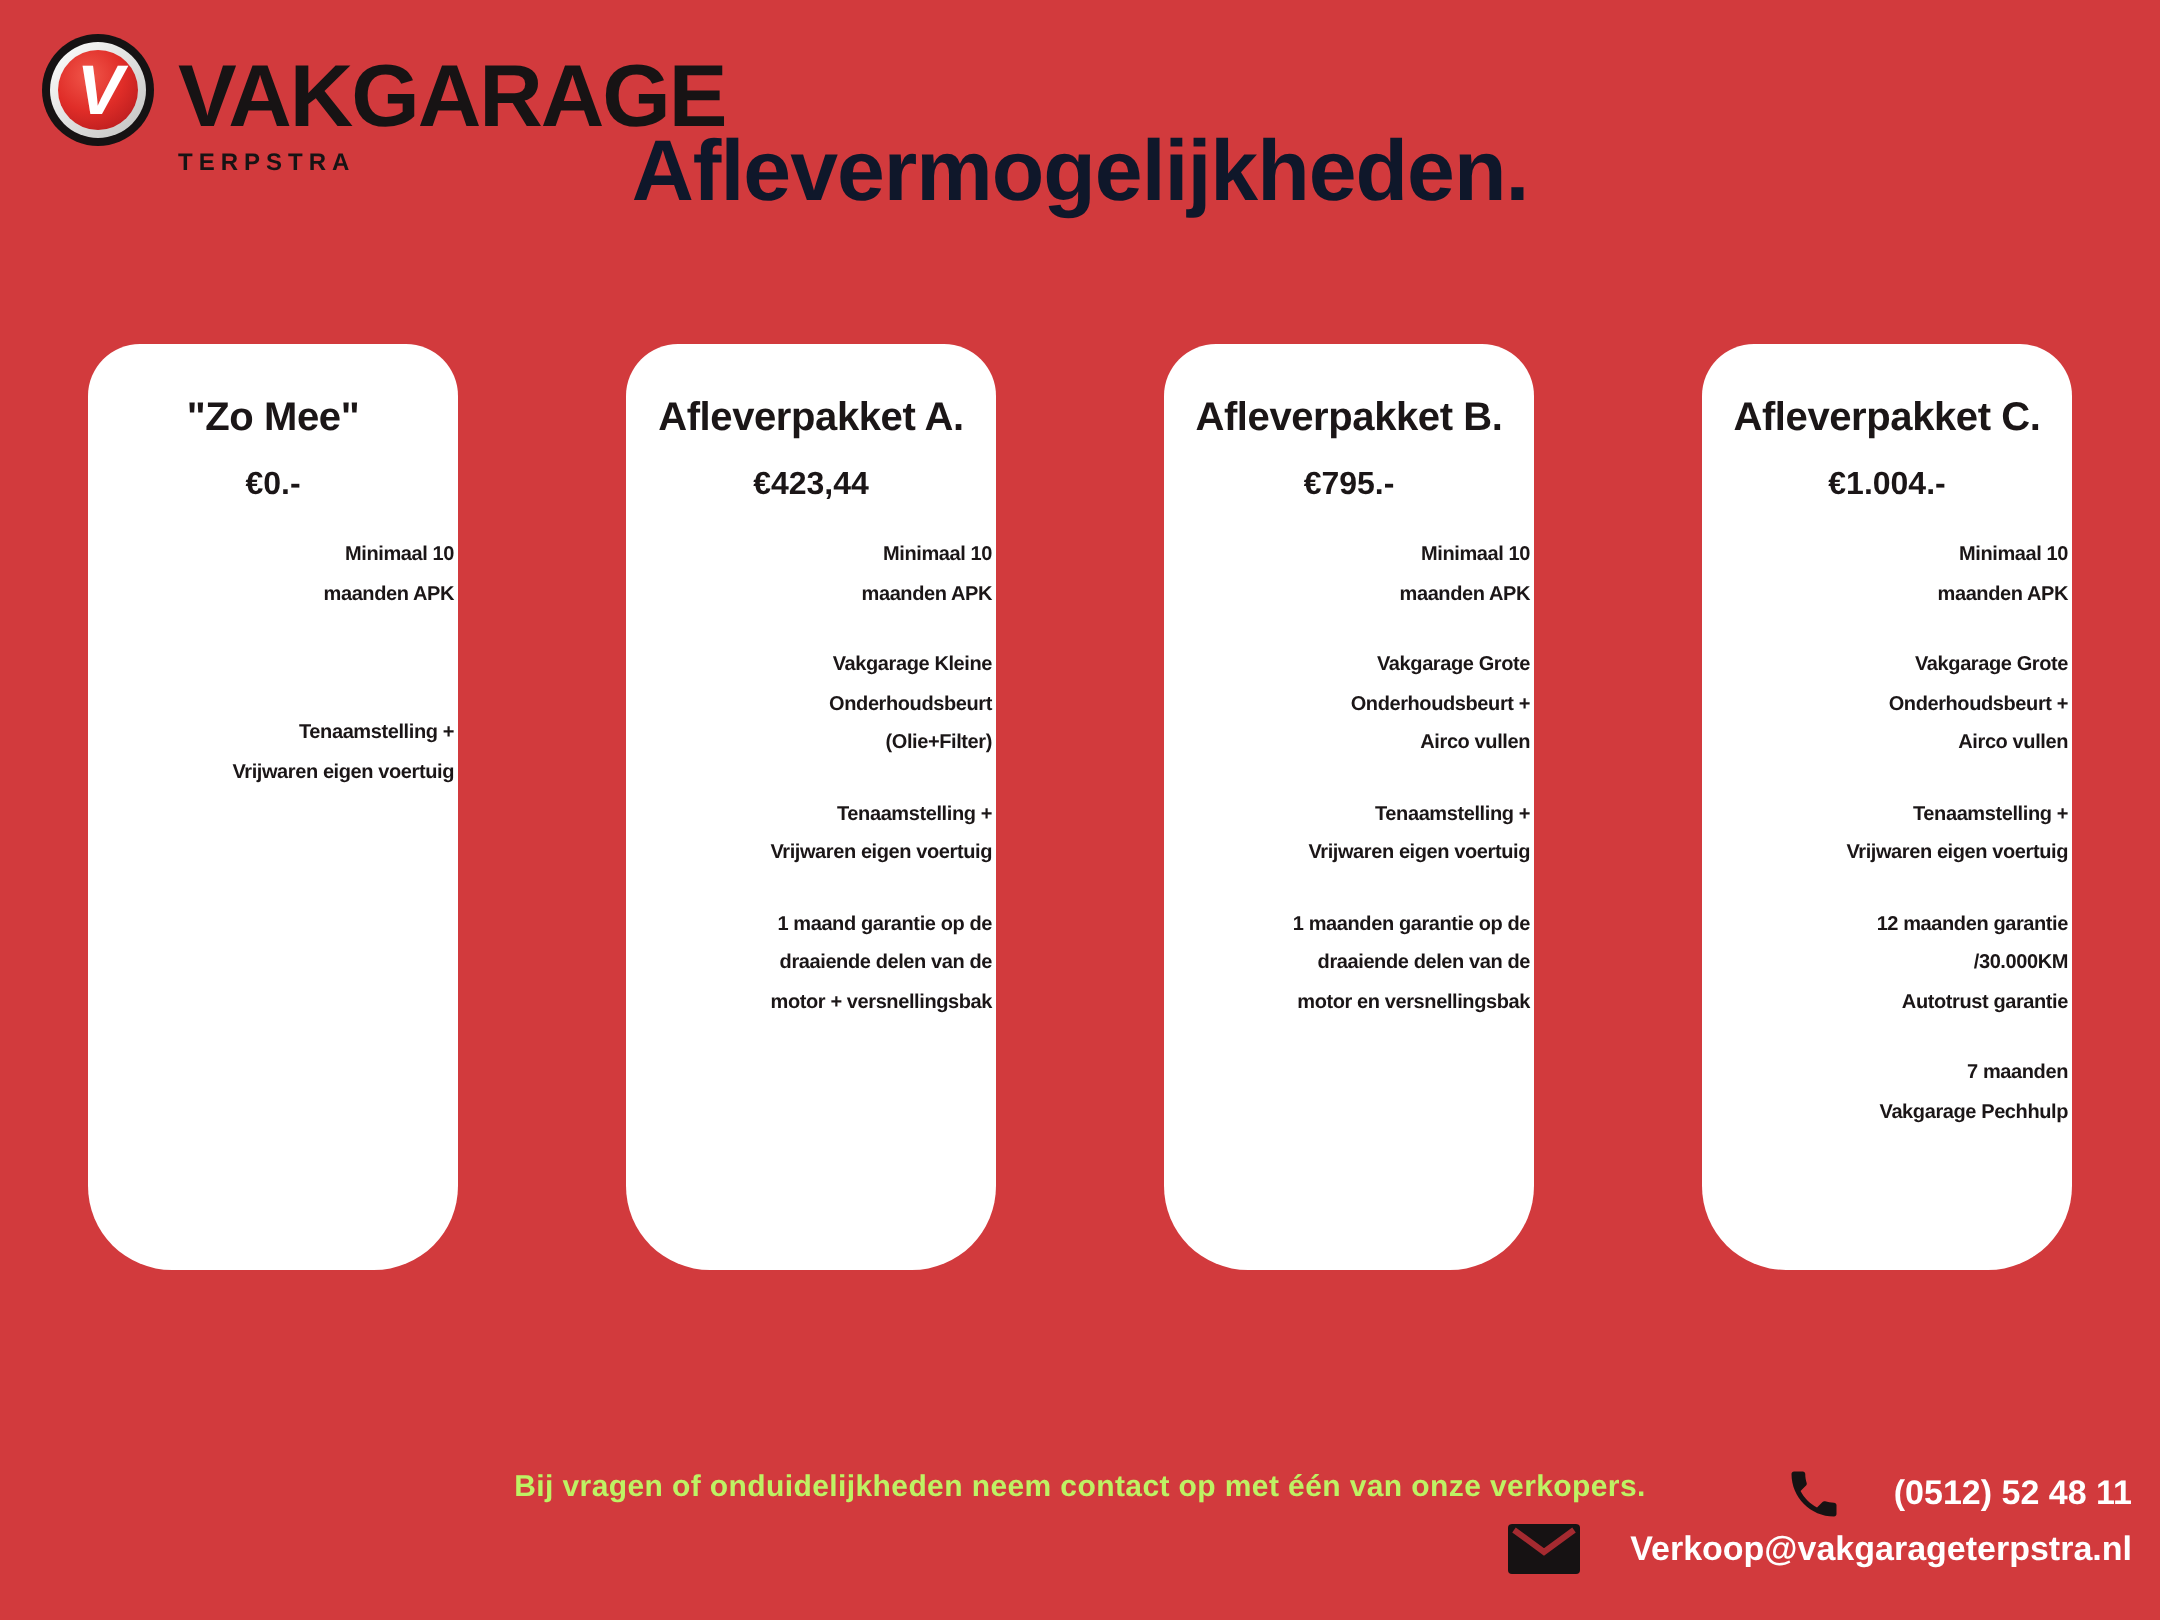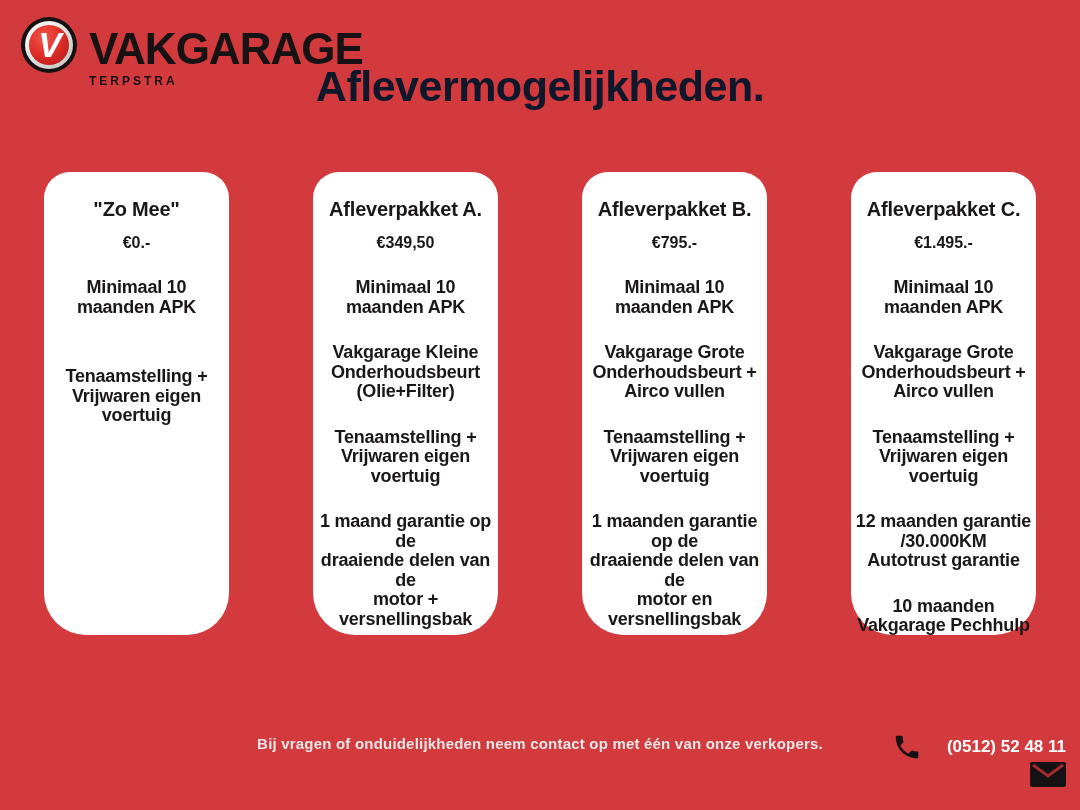--- a/index.html
+++ b/index.html
@@ -37,31 +37,32 @@
   }
   .card {
     width: 185px; height: 463px; background: #ffffff;
     border-radius: 26px 26px 42px 42px;
     box-sizing: border-box; padding: 26px 2px 0;
     text-align: center; color: #1b1617; flex: none;
   }
   .card-title { font-size: 20px; font-weight: 700; margin: 0; letter-spacing: -0.2px; }
   .card-price { font-size: 16px; font-weight: 700; margin-top: 13px; }
   .feature {
-    font-size: 18px; font-weight: 700; line-height: 19.5px;
+    font-size: 10px; font-weight: 700; line-height: 19.5px;
     letter-spacing: -0.2px; white-space: pre-line;
-    margin: 26px 0 0;
+    margin: 16px 0 0;
+    text-align: right;
   }
   .feature.gap-sm { margin-top: 9px; }
   .feature.gap-lg { margin-top: 50px; }
 
   
   .footer-note {
     position: absolute; top: 735px; left: 0; width: 100%;
-    text-align: center; color: #e5e5e5;
+    text-align: center; color: #bef264;
     font-size: 15px; font-weight: 700; letter-spacing: 0.2px;
   }
   .contact-row {
     position: absolute; right: 14px;
     display: flex; align-items: center; gap: 25px;
     color: #ffffff; font-size: 17px; font-weight: 700;
   }
   .contact-phone { top: 732px; }
   .contact-email { top: 762px; }
   .icon-holder { display: flex; align-items: center; }
@@ -103,21 +104,21 @@
     <h2 class="card-title">"Zo Mee"</h2>
     <div class="card-price">€0.-</div>
     <p class="feature">Minimaal 10
 maanden APK</p>
     <p class="feature gap-lg">Tenaamstelling +
 Vrijwaren eigen voertuig</p>
   </div>
 
   <div class="card">
     <h2 class="card-title">Afleverpakket A.</h2>
-    <div class="card-price">€349,50</div>
+    <div class="card-price">€423,44</div>
     <p class="feature">Minimaal 10
 maanden APK</p>
     <p class="feature">Vakgarage Kleine
 Onderhoudsbeurt
 (Olie+Filter)</p>
     <p class="feature">Tenaamstelling +
 Vrijwaren eigen voertuig</p>
     <p class="feature">1 maand garantie op de
 draaiende delen van de
 motor + versnellingsbak</p>
@@ -133,32 +134,32 @@
 Airco vullen</p>
     <p class="feature">Tenaamstelling +
 Vrijwaren eigen voertuig</p>
     <p class="feature">1 maanden garantie op de
 draaiende delen van de
 motor en versnellingsbak</p>
   </div>
 
   <div class="card">
     <h2 class="card-title">Afleverpakket C.</h2>
-    <div class="card-price">€1.495.-</div>
+    <div class="card-price">€1.004.-</div>
     <p class="feature">Minimaal 10
 maanden APK</p>
     <p class="feature">Vakgarage Grote
 Onderhoudsbeurt +
 Airco vullen</p>
     <p class="feature">Tenaamstelling +
 Vrijwaren eigen voertuig</p>
     <p class="feature">12 maanden garantie
 /30.000KM
 Autotrust garantie</p>
-    <p class="feature">10 maanden
+    <p class="feature">7 maanden
 Vakgarage Pechhulp</p>
   </div>
 
 </div>
 
 <div class="footer-note">Bij vragen of onduidelijkheden neem contact op met één van onze verkopers.</div>
 
 <div class="contact-row contact-phone">
   <span class="icon-holder">
     <svg width="30" height="30" viewBox="0 0 24 24" aria-hidden="true">
@@ -168,13 +169,14 @@
   <span>(0512) 52 48 11</span>
 </div>
 
 <div class="contact-row contact-email">
   <span class="icon-holder">
     <svg width="36" height="25" viewBox="0 0 36 25" aria-hidden="true">
       <rect x="0" y="0" width="36" height="25" rx="2" fill="#161213"></rect>
       <path d="M3 3 L18 14 L33 3" fill="none" stroke="#a52a30" stroke-width="3"></path>
     </svg>
   </span>
+  <span>Verkoop@vakgarageterpstra.nl</span>
 </div>
 
 </body></html>

